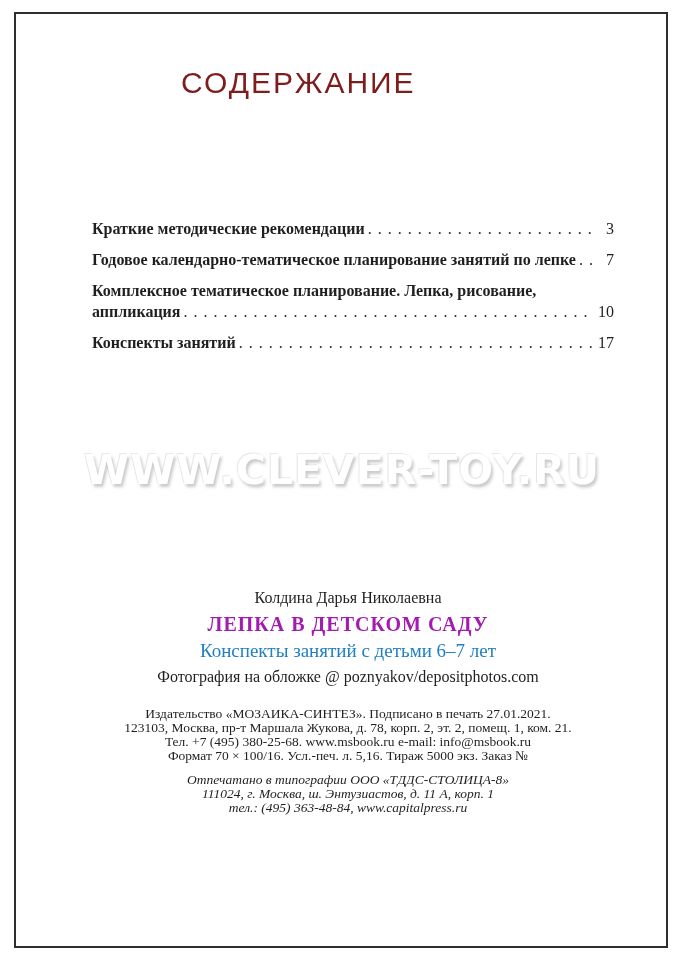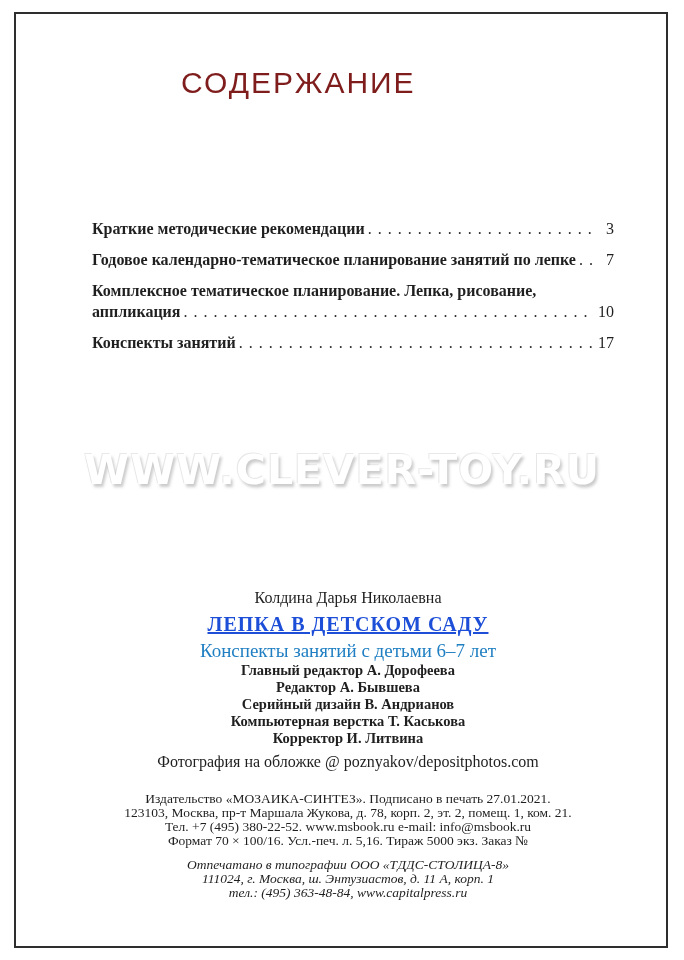--- a/index.html
+++ b/index.html
@@ -84,24 +84,23 @@
   }
   .author {
     font-size: 16px;
     line-height: 19px;
     margin-bottom: 6px;
   }
   .book-title {
     font-size: 20px;
     font-weight: 700;
     letter-spacing: 1px;
-    color: #1d4ed8;
+    color: #a21caf;
     line-height: 23px;
     margin-bottom: 4px;
-    text-decoration: underline;
   }
   .book-subtitle {
     font-size: 19px;
     color: #1f7fc2;
     line-height: 22px;
   }
   .credits div {
     font-size: 14.5px;
     font-weight: 700;
     line-height: 17px;
@@ -154,34 +153,27 @@
   </div>
 </div>
 
 <div class="watermark">WWW.CLEVER-TOY.RU</div>
 
 <div class="colophon">
   <div class="author">Колдина Дарья Николаевна</div>
   <div class="book-title">ЛЕПКА В ДЕТСКОМ САДУ</div>
   <div class="book-subtitle">Конспекты занятий с детьми 6–7 лет</div>
 
-  <div class="credits">
-    <div>Главный редактор А. Дорофеева</div>
-    <div>Редактор А. Бывшева</div>
-    <div>Серийный дизайн В. Андрианов</div>
-    <div>Компьютерная верстка Т. Каськова</div>
-    <div>Корректор И. Литвина</div>
-  </div>
 
   <div class="photo-credit">Фотография на обложке @ poznyakov/depositphotos.com</div>
 
   <div class="publisher">
     <div>Издательство «МОЗАИКА-СИНТЕЗ». Подписано в печать 27.01.2021.</div>
     <div>123103, Москва, пр-т Маршала Жукова, д. 78, корп. 2, эт. 2, помещ. 1, ком. 21.</div>
-    <div>Тел. +7 (495) 380-22-52.  www.msbook.ru  e-mail: info@msbook.ru</div>
+    <div>Тел. +7 (495) 380-25-68.  www.msbook.ru  e-mail: info@msbook.ru</div>
     <div>Формат 70 × 100/16. Усл.-печ. л. 5,16. Тираж 5000 экз. Заказ №</div>
   </div>
 
   <div class="printer">
     <div>Отпечатано в типографии ООО «ТДДС-СТОЛИЦА-8»</div>
     <div>111024, г. Москва, ш. Энтузиастов, д. 11 А, корп. 1</div>
     <div>тел.: (495) 363-48-84,  www.capitalpress.ru</div>
   </div>
 </div>
 

